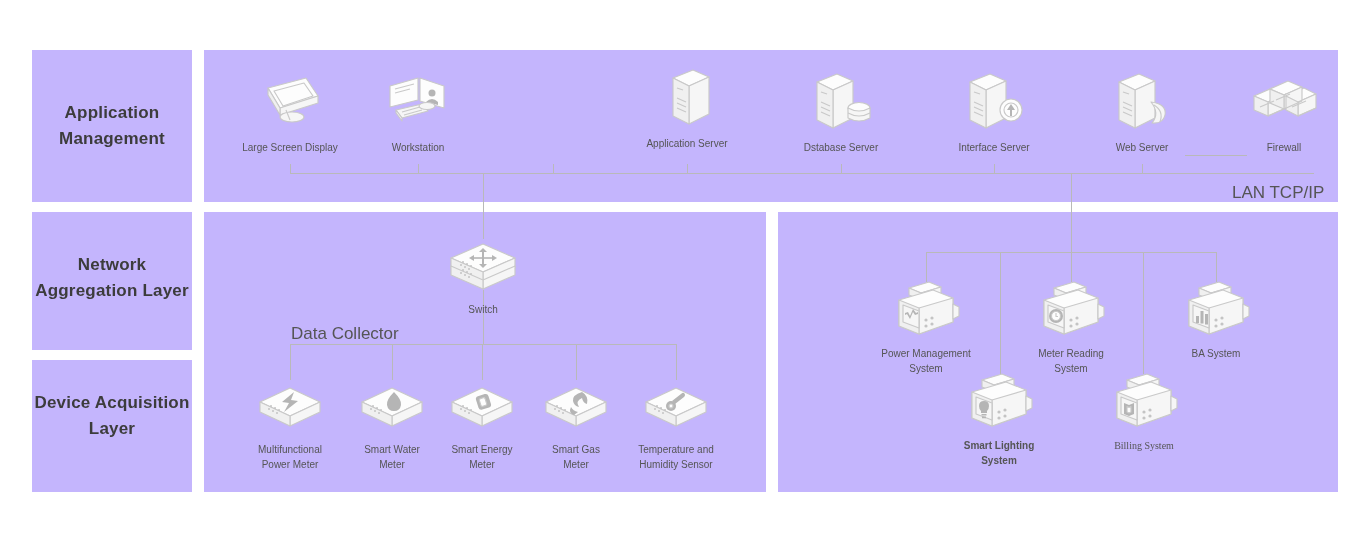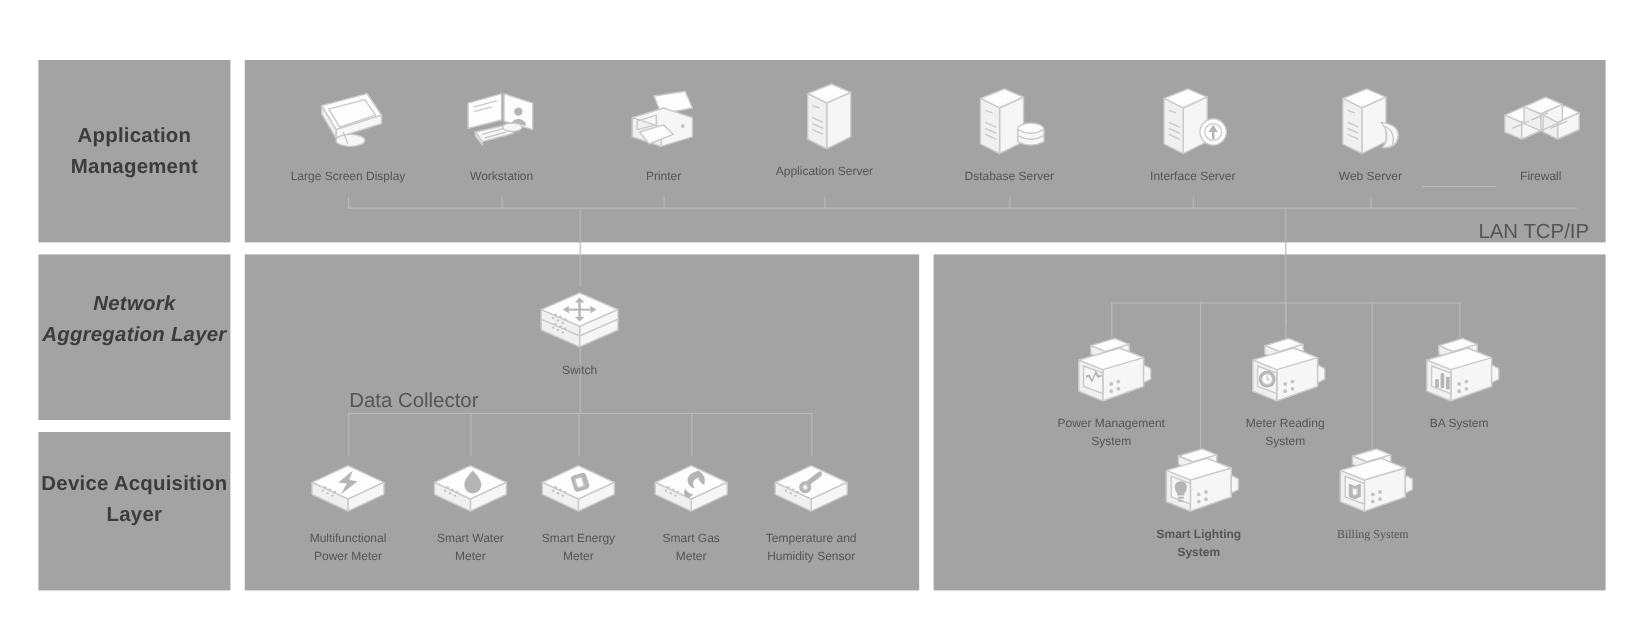--- a/index.html
+++ b/index.html
@@ -11,41 +11,41 @@
   }
   #stage {
     position: relative;
     width: 1371px; height: 536px;
     background: #ffffff;
   }
 
   
   .panel {
     position: absolute;
-    background: #a3a3a3;
+    background: #c4b5fd;
   }
   #panel-label-app   { left: 32px;  top: 50px;  width: 160px; height: 152px; }
   #panel-label-net   { left: 32px;  top: 212px; width: 160px; height: 138px; }
   #panel-label-dev   { left: 32px;  top: 360px; width: 160px; height: 132px; }
   #panel-app         { left: 204px; top: 50px;  width: 1134px; height: 152px; }
   #panel-net         { left: 204px; top: 212px; width: 562px;  height: 280px; }
   #panel-sys         { left: 778px; top: 212px; width: 560px;  height: 280px; }
 
   .layer-label {
     position: absolute;
     left: 0; right: 0;
     text-align: center;
     font-size: 17px;
     font-weight: bold;
     color: #3c3c3c;
     line-height: 1.5;
     letter-spacing: .2px;
   }
   #panel-label-app .layer-label { top: 50px; }
-  #panel-label-net .layer-label { top: 28px; font-style: italic; }
+  #panel-label-net .layer-label { top: 40px; }
   #panel-label-dev .layer-label { top: 30px; }
 
   
   .node {
     position: absolute;
     transform: translateX(-50%);
     text-align: center;
     width: 150px;
   }
   .node .glyph {
@@ -166,33 +166,20 @@
         <path class="sym" d="M44 28 q6 -6 12 0 v3 l-12 -3 z"></path>
         <path class="fm" d="M14 36 L40 30 L46 37 L20 44 Z"></path>
         <path class="fd" d="M14 36 L20 44 L20 47 L14 39 Z"></path>
         <ellipse class="fm" cx="45" cy="32" rx="8" ry="3.5"></ellipse>
         <path class="ln" d="M20 38 L38 33 M22 41 L40 36"></path>
       </svg>
     </div>
     <div class="cap">Workstation</div>
   </div>
 
-  <div class="node" style="left:553px; top:70px;">
-    <div class="glyph">
-      <svg width="68" height="62" viewBox="0 0 68 62">
-        <path class="fc" d="M26 6 L52 2 L58 16 L32 21 Z"></path>
-        <path class="fm" d="M8 24 L34 16 L58 24 L58 40 L32 48 L8 40 Z"></path>
-        <path class="fd" d="M8 24 L32 32 L32 48 L8 40 Z"></path>
-        <path class="fc" d="M14 36 L34 30 L42 38 L22 46 Z"></path>
-        <path class="ln" d="M12 27 L28 22 L28 30 L12 34 Z"></path>
-        <circle class="dot" cx="50" cy="31" r="1.6"></circle>
-      </svg>
-    </div>
-    <div class="cap">Printer</div>
-  </div>
 
   <div class="node" style="left:687px; top:66px;">
     <div class="glyph">
       <svg width="56" height="64" viewBox="0 0 56 64">
         <path class="fc" d="M14 10 L34 2 L50 9 L30 18 Z"></path>
         <path class="fm" d="M30 18 L50 9 L50 46 L30 56 Z"></path>
         <path class="fd" d="M14 10 L30 18 L30 56 L14 48 Z"></path>
         <path class="ln" d="M18 30 L27 34 M18 35 L27 39 M18 40 L27 44"></path>
         <path class="ln" d="M18 20 L24 22"></path>
       </svg>

